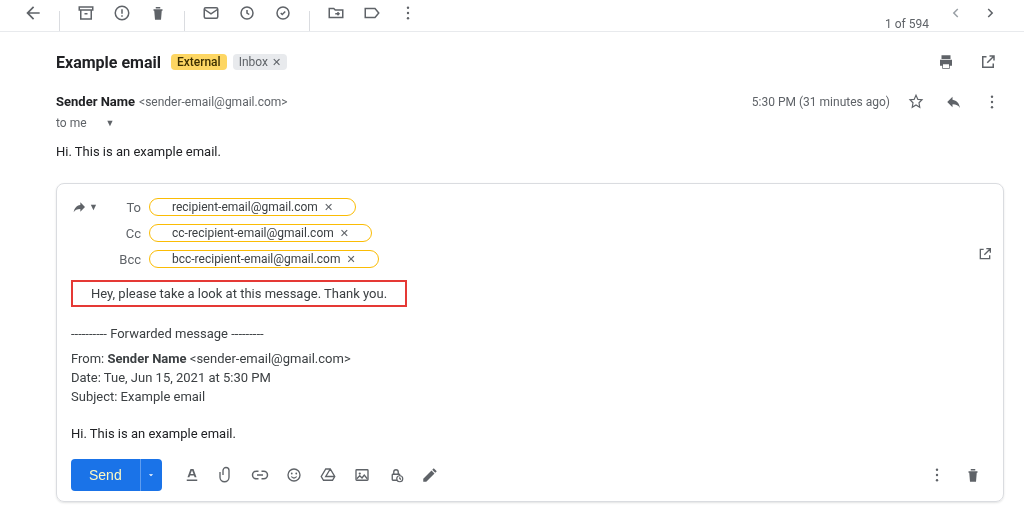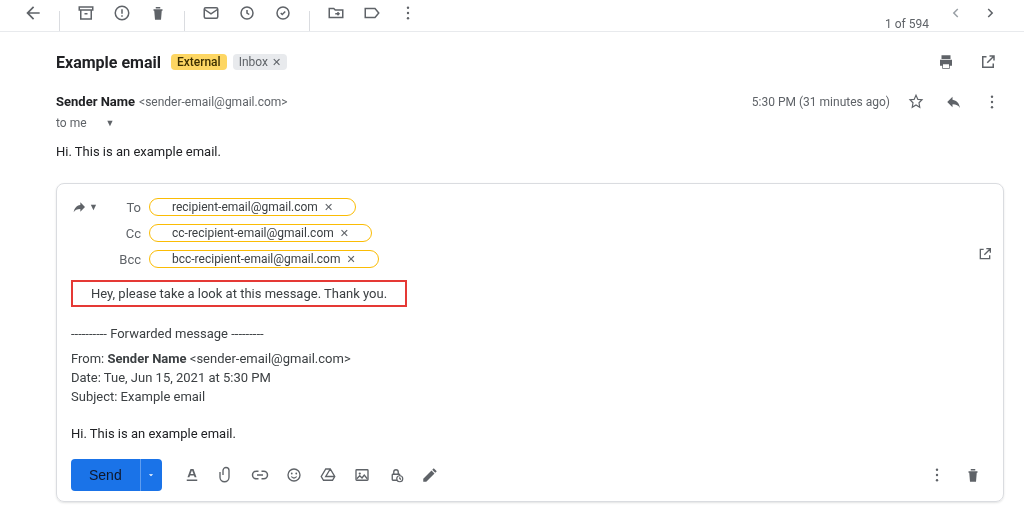--- a/index.html
+++ b/index.html
@@ -202,21 +202,21 @@
   }
   .send-btn {
     display: flex;
     align-items: stretch;
     border-radius: 4px;
     overflow: hidden;
     height: 32px;
   }
   .send-btn .main {
     background: #1a73e8;
-    color: #0f172a;
+    color: #fef9c3;
     font-weight: 500;
     font-size: 14px;
     padding: 0 18px;
     display:flex; align-items:center;
     cursor:pointer;
     border:none;
   }
   .send-btn .drop {
     background: #1a73e8;
     color: #fff;

